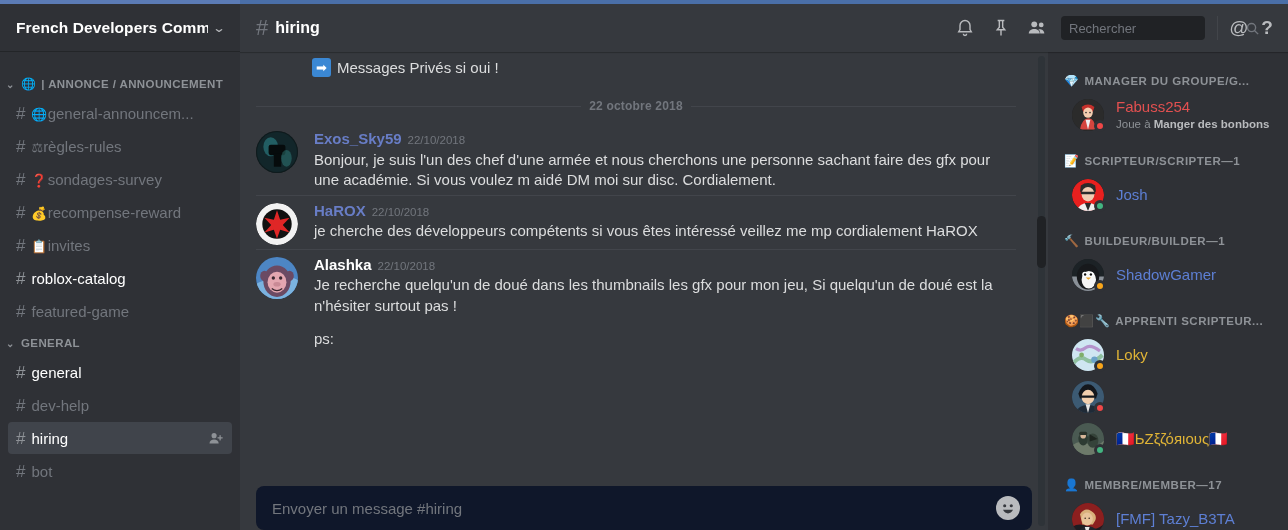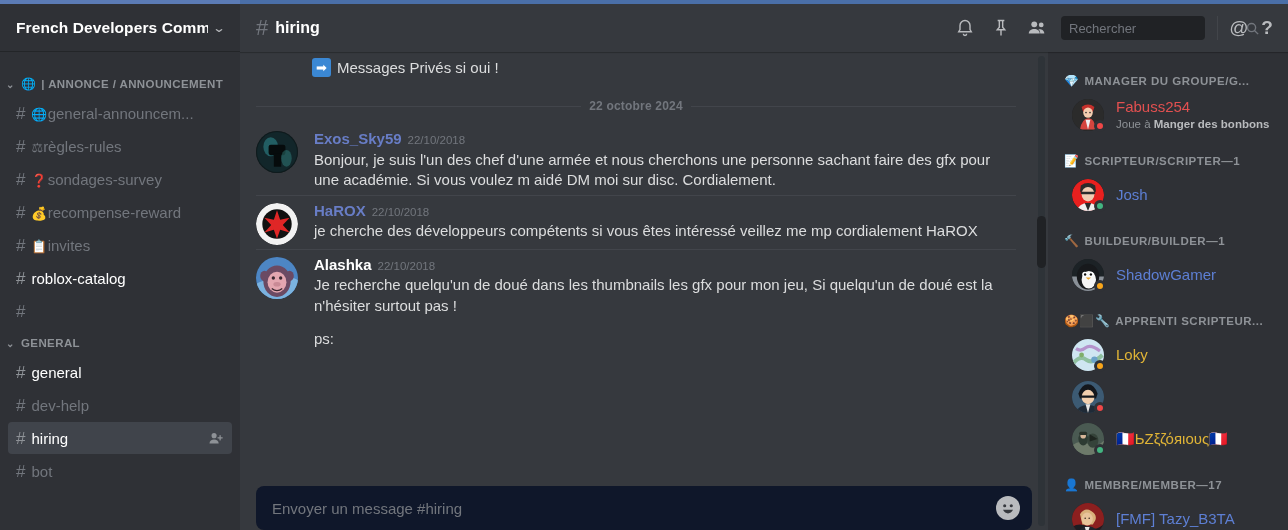--- a/index.html
+++ b/index.html
@@ -201,20 +201,21 @@
           <div class="chan">
             <span class="hash">#</span>
             <span class="cname"><span class="cemoji">📋</span><span class="ctext">invites</span></span>
           </div>
           <div class="chan unread">
             <span class="hash">#</span>
             <span class="cname"><span class="ctext">roblox-catalog</span></span>
           </div>
           <div class="chan">
             <span class="hash">#</span>
+            <span class="cname"><span class="ctext">featured-game</span></span>
           </div>
           <div class="cat">
             <span class="chev">⌄</span>
             <span class="cat-label">GENERAL</span>
           </div>
           <div class="chan unread">
             <span class="hash">#</span>
             <span class="cname"><span class="ctext">general</span></span>
           </div>
           <div class="chan">
@@ -280,21 +281,21 @@
 
       <div class="content-row">
         <div class="msgs-wrap">
           <div class="msgs" id="message-list">
               <div class="partial-line">
                 <span class="arrow-emoji">➡</span>
                 <span class="ptxt">Messages Privés si oui !</span>
               </div>
               <div class="divider">
                 <span class="ln"></span>
-                <span class="dt">22 octobre 2024</span>
+                <span class="dt">22 octobre 2018</span>
                 <span class="ln"></span>
               </div>
               <div class="message">
                 <div class="avatar">
                   <svg width="42" height="42" viewBox="0 0 40 40">
                     <rect width="40" height="40" fill="#0e1b1d"></rect>
                     <circle cx="20" cy="20" r="19" fill="#12262a"></circle>
                     <ellipse cx="14" cy="15" rx="7" ry="9" fill="#2f8c92" opacity=".55"></ellipse>
                     <rect x="12" y="13" width="16" height="10" rx="2" fill="#060b0c"></rect>
                     <rect x="17" y="21" width="7" height="13" fill="#060b0c"></rect>

